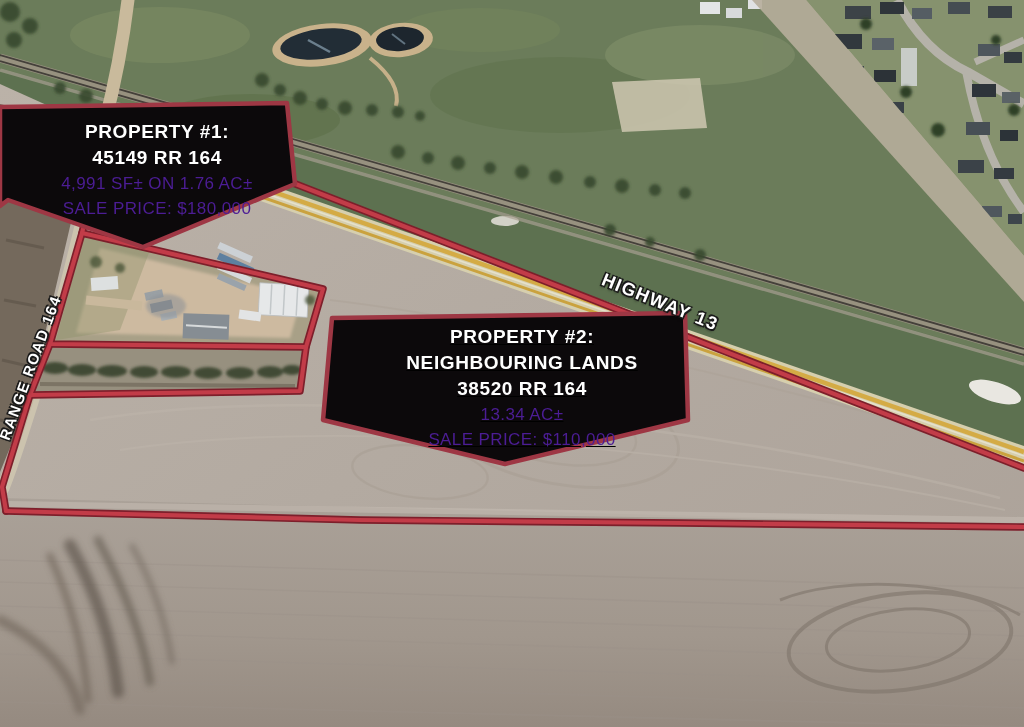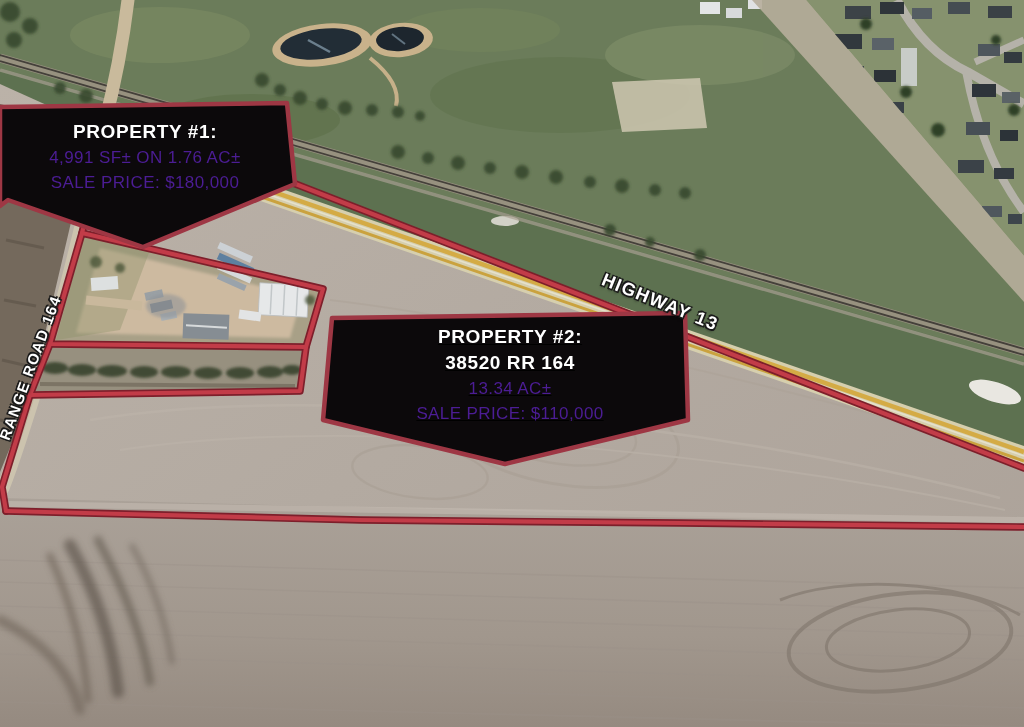--- a/index.html
+++ b/index.html
@@ -3,21 +3,21 @@
 <meta charset="utf-8">
 <style>
   html,body{margin:0;padding:0;background:#222;}
   .stage{
     position:relative;width:1024px;height:727px;overflow:hidden;
     font-family:"Liberation Sans",sans-serif;background:#b6ada4;
   }
   .stage svg{position:absolute;left:0;top:0;}
   .callout-text{
     position:absolute;text-align:center;z-index:30;
-    -webkit-user-select:none;user-select:none;
+    -webkit-user-select:none;user-select:none;padding-left:12px;
   }
   .callout-text .t{
     color:#fff;font-weight:bold;font-size:19px;line-height:26px;
     letter-spacing:.6px;display:block;white-space:nowrap;
   }
   .callout-text .d{
     color:#4c1d95;font-weight:normal;font-size:17px;line-height:25px;
     letter-spacing:.4px;display:block;white-space:nowrap;
   }
   .road-label{
@@ -313,26 +313,28 @@
     </g>
 
     <g>
       <polygon points="0,107 287,103 295,184 143,247 8,200 0,206" fill="#0c090b" stroke="#9e3744" stroke-width="4.5" stroke-linejoin="round"></polygon>
       <polygon points="332,318 685,313 688,420 505,464 323,420" fill="#0c090b" stroke="#9e3744" stroke-width="4.5" stroke-linejoin="round"></polygon>
     </g>
   </svg>
 
   <div class="callout-text" style="left:0;top:119px;width:290px;">
     <span class="t">PROPERTY #1:</span>
+    <span class="t">45149 RR 164</span>
     <span class="d">4,991 SF± ON 1.76 AC±</span>
     <span class="d">SALE PRICE: $180,000</span>
   </div>
 
   <div class="callout-text" style="left:332px;top:324px;width:356px;text-decoration:underline;">
     <span class="t">PROPERTY #2:</span>
+    <span class="t">NEIGHBOURING LANDS</span>
     <span class="t">38520 RR 164</span>
     <span class="d">13.34 AC±</span>
     <span class="d">SALE PRICE: $110,000</span>
   </div>
 
   <div id="hwy-label" class="road-label">HIGHWAY 13</div>
   <div id="rr-label" class="road-label">RANGE ROAD 164</div>
 
 </div>
 

